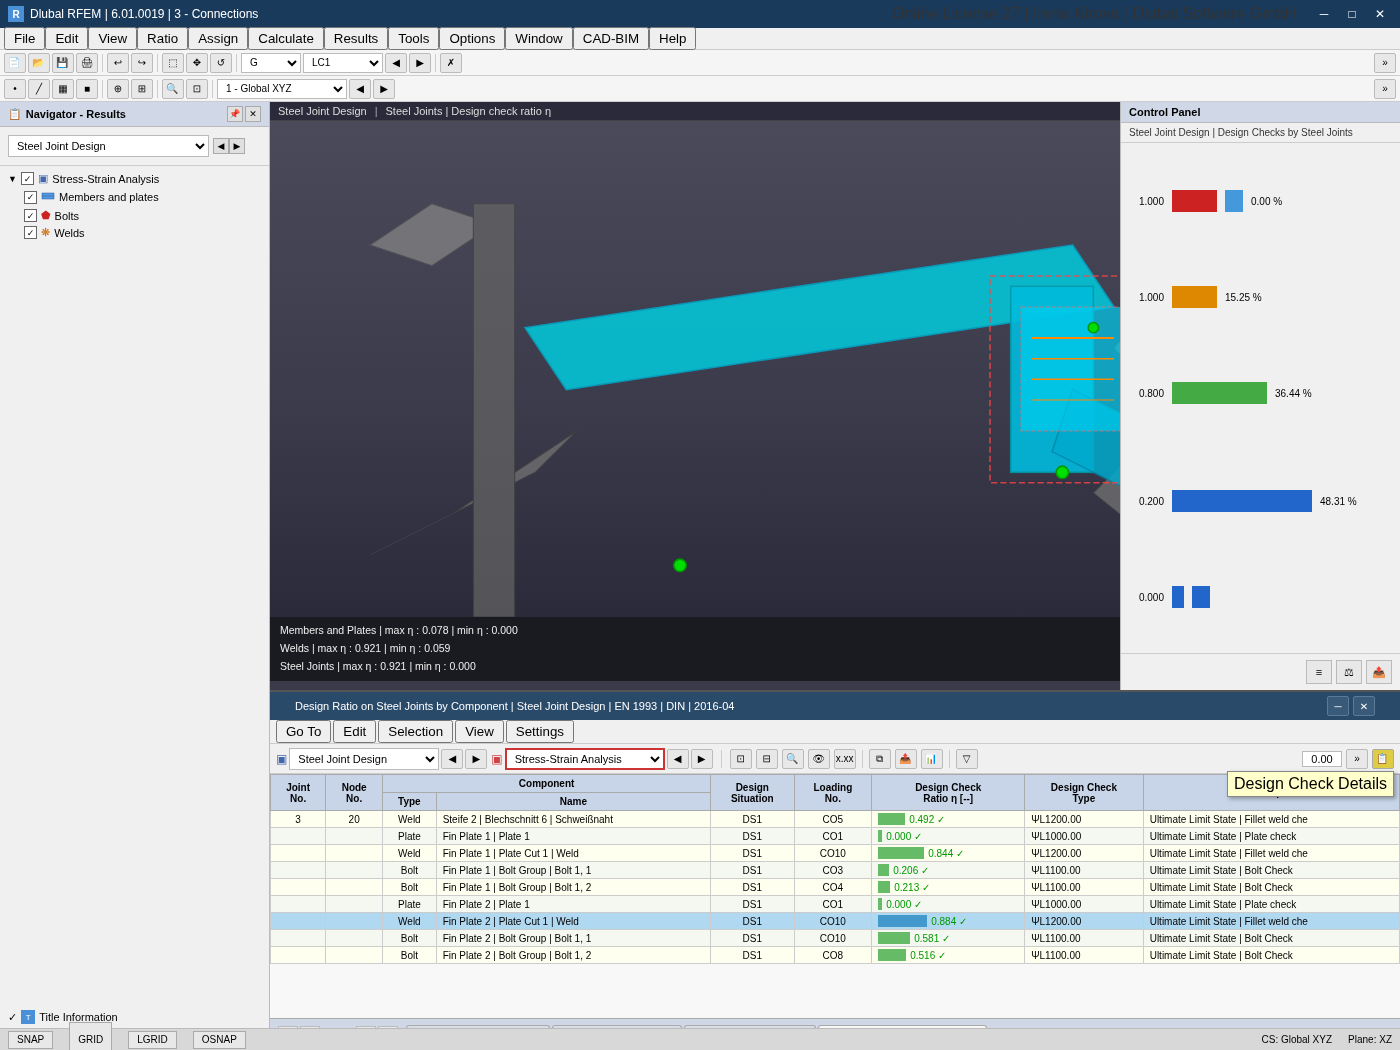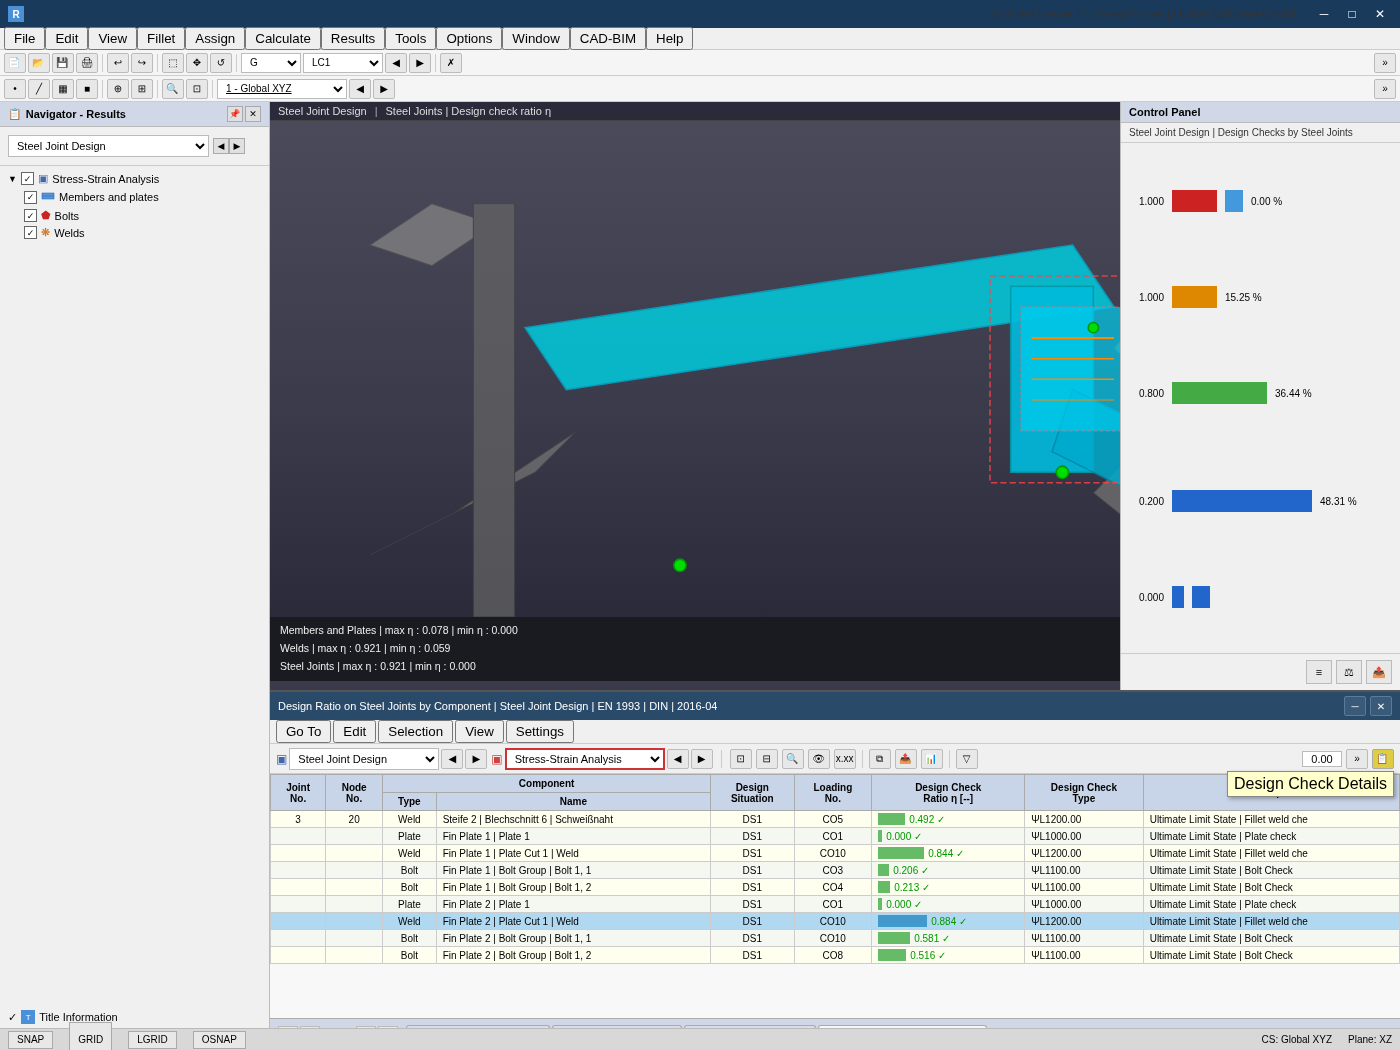--- a/index.html
+++ b/index.html
@@ -8,21 +8,21 @@
     
     .title-bar { height: 28px; background: #1a3a5c; display: flex; align-items: center; padding: 0 8px; color: white; font-size: 12px; }
     .title-bar-icon { width: 16px; height: 16px; background: #4a90d9; margin-right: 6px; display: flex; align-items: center; justify-content: center; font-size: 10px; font-weight: bold; color: white; }
     .title-bar-text { flex: 1; }
     .title-bar-controls { display: flex; gap: 4px; }
     .title-btn { width: 24px; height: 18px; background: transparent; border: none; color: white; cursor: pointer; font-size: 12px; display: flex; align-items: center; justify-content: center; }
 
     
     .menu-bar { height: 22px; background: #f0f0f0; display: flex; align-items: center; padding: 0 4px; border-bottom: 1px solid #ccc; font-size: 11px; }
     .menu-item { padding: 2px 8px; cursor: pointer; }
-    .menu-right { margin-left: auto; font-size: 12px; color: #333; }
+    .menu-right { margin-left: auto; font-size: 16px; color: #333; }
 
     
     .toolbar { height: 26px; background: #f5f5f5; display: flex; align-items: center; padding: 2px 4px; border-bottom: 1px solid #ccc; gap: 2px; }
     .tb-btn { width: 22px; height: 20px; background: #e8e8e8; border: 1px solid #bbb; cursor: pointer; display: flex; align-items: center; justify-content: center; font-size: 10px; border-radius: 2px; }
     .tb-sep { width: 1px; height: 18px; background: #ccc; margin: 0 2px; }
     .tb-combo { height: 20px; background: white; border: 1px solid #bbb; padding: 0 4px; font-size: 10px; min-width: 40px; }
 
     
     .navigator { width: 270px; background: #f0f0f0; border-right: 1px solid #bbb; display: flex; flex-direction: column; }
     .nav-header { background: #d0d8e8; padding: 4px 8px; font-weight: bold; font-size: 11px; display: flex; align-items: center; justify-content: space-between; border-bottom: 1px solid #bbb; }
@@ -58,34 +58,35 @@
     .page-btn { width: 20px; height: 18px; background: #e8e8e8; border: 1px solid #bbb; cursor: pointer; display: flex; align-items: center; justify-content: center; font-size: 9px; }
 
     
     .nav-cube { position: absolute; top: 8px; right: 8px; width: 80px; height: 80px; }
   </style>
 </head>
 <body>
 
 <div class="title-bar">
   <div class="title-bar-icon">R</div>
+  <div class="title-bar-text">Dlubal RFEM | 6.01.0019 | 3 - Connections</div>
   <div class="menu-right">Online License 27 | Irena Kirova | Dlubal Software GmbH</div>
   <div style="width:16px"></div>
   <div class="title-bar-controls">
     <button class="title-btn">─</button>
     <button class="title-btn">□</button>
     <button class="title-btn close">✕</button>
   </div>
 </div>
 
 <div class="menu-bar">
   <button class="menu-item">File</button>
   <button class="menu-item">Edit</button>
   <button class="menu-item">View</button>
-  <button class="menu-item">Fillet</button>
+  <button class="menu-item">Ratio</button>
   <button class="menu-item">Assign</button>
   <button class="menu-item">Calculate</button>
   <button class="menu-item">Results</button>
   <button class="menu-item">Tools</button>
   <button class="menu-item">Options</button>
   <button class="menu-item">Window</button>
   <button class="menu-item">CAD-BIM</button>
   <button class="menu-item">Help</button>
 </div>
 
@@ -121,21 +122,21 @@
   <button class="tb-btn">╱</button>
   <button class="tb-btn">▦</button>
   <button class="tb-btn">■</button>
   <div class="tb-sep"></div>
   <button class="tb-btn">⊕</button>
   <button class="tb-btn">⊞</button>
   <div class="tb-sep"></div>
   <button class="tb-btn">🔍</button>
   <button class="tb-btn">⊡</button>
   <div class="tb-sep"></div>
-  <select class="tb-combo" style="width:130px;text-decoration:underline;">
+  <select class="tb-combo" style="width:130px;">
     <option>1 - Global XYZ</option>
   </select>
   <button class="tb-btn">◀</button>
   <button class="tb-btn">▶</button>
   <div style="flex:1"></div>
   <button class="tb-btn">»</button>
 </div>
 
 <div style="display:flex; height: calc(1050px - 28px - 22px - 52px); position: relative;">
 
@@ -281,21 +282,21 @@
 
       <div style="background:rgba(0,0,0,0.55); color:#eee; padding:5px 10px; font-size:10.5px; line-height:1.7;">
         <div>Members and Plates | max η : 0.078 | min η : 0.000</div>
         <div>Welds | max η : 0.921 | min η : 0.059</div>
         <div>Steel Joints | max η : 0.921 | min η : 0.000</div>
       </div>
     </div>
 
     <div style="background:#f8f8f8; border-top:2px solid #555; height:360px; display:flex; flex-direction:column; position:relative;">
 
-      <div style="background:#2a4a6a; color:white; padding:4px 8px; font-size:11px; display:flex; align-items:center; justify-content:space-between;">
+      <div style="background:#2a4a6a; color:white; padding:4px 25px; font-size:11px; display:flex; align-items:center; justify-content:space-between;">
         <span>Design Ratio on Steel Joints by Component | Steel Joint Design | EN 1993 | DIN | 2016-04</span>
         <div style="display:flex; gap:4px;">
           <button class="tb-btn" style="background:#3a5a7a; border-color:#5a7a9a; color:white;">─</button>
           <button class="tb-btn" style="background:#3a5a7a; border-color:#5a7a9a; color:white;">✕</button>
         </div>
       </div>
 
       <div style="background:#f0f0f0; display:flex; align-items:center; padding:2px 6px; border-bottom:1px solid #ccc; font-size:11px; height:24px; gap:2px;">
         <button class="menu-item">Go To</button>
         <button class="menu-item">Edit</button>

